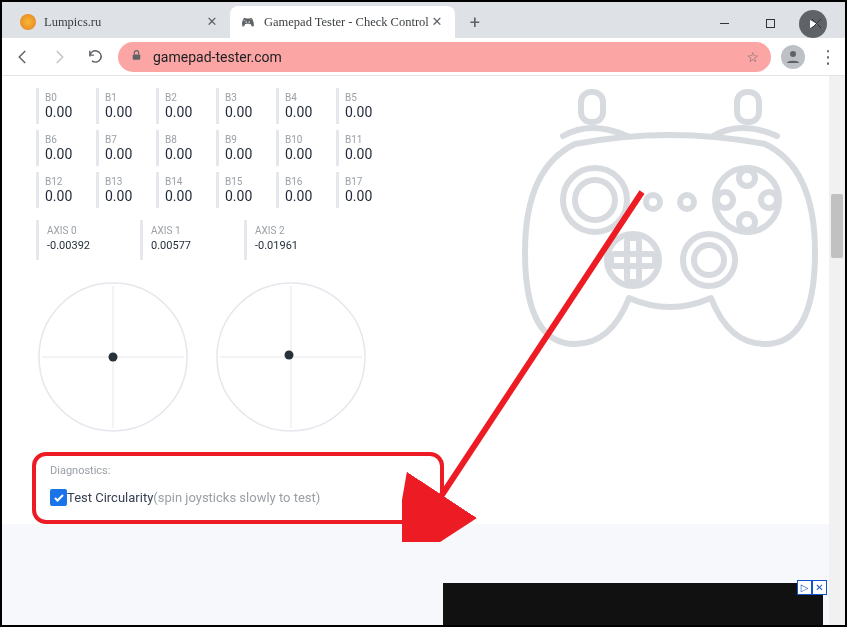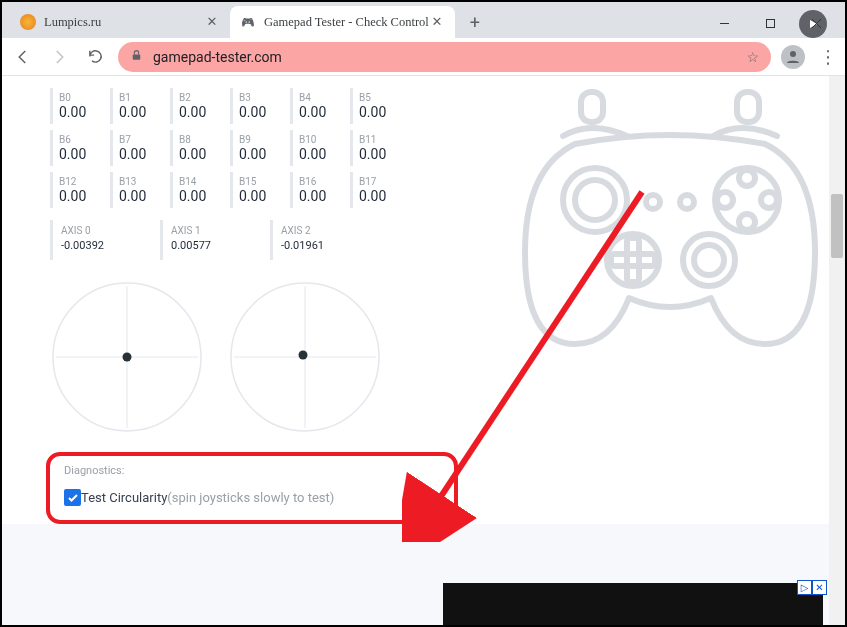--- a/index.html
+++ b/index.html
@@ -74,34 +74,34 @@
     position:relative;
     height: calc(627px - 36px - 38px - 4px);
     background:#f6f8fb;
     overflow:hidden;
   }
   .page {
     background:#fff;
     margin:0;
     padding: 12px 0 0 0;
   }
-  .content-pad{padding-left:48px;padding-right:20px;}
+  .content-pad{padding-left:34px;padding-right:20px;}
   
   .btnrow{display:flex;gap:6px;margin-bottom:6px}
   .gpbtn{
     width:54px;height:36px;
     border-left:3px solid #e4e7ec;
     padding-left:6px;
     display:flex;flex-direction:column;justify-content:center;
     font-size:11px;
   }
   .gpbtn .lbl{color:#9aa0a6;font-size:10px;line-height:12px}
   .gpbtn .val{color:#1f2937;font-size:14px;line-height:16px}
   
-  .axisrow{display:flex;gap:24px;margin-top:12px}
+  .axisrow{display:flex;gap:18px;margin-top:12px}
   .gpaxis{
     width:86px;height:40px;
     border-left:3px solid #e4e7ec;
     padding-left:8px;
     display:flex;flex-direction:column;justify-content:center;
   }
   .gpaxis .lbl{color:#9aa0a6;font-size:10px;line-height:12px}
   .gpaxis .val{color:#1f2937;font-size:11px;line-height:18px}
   
   .sticks{display:flex;gap:24px;margin-top:20px;margin-bottom:18px}

